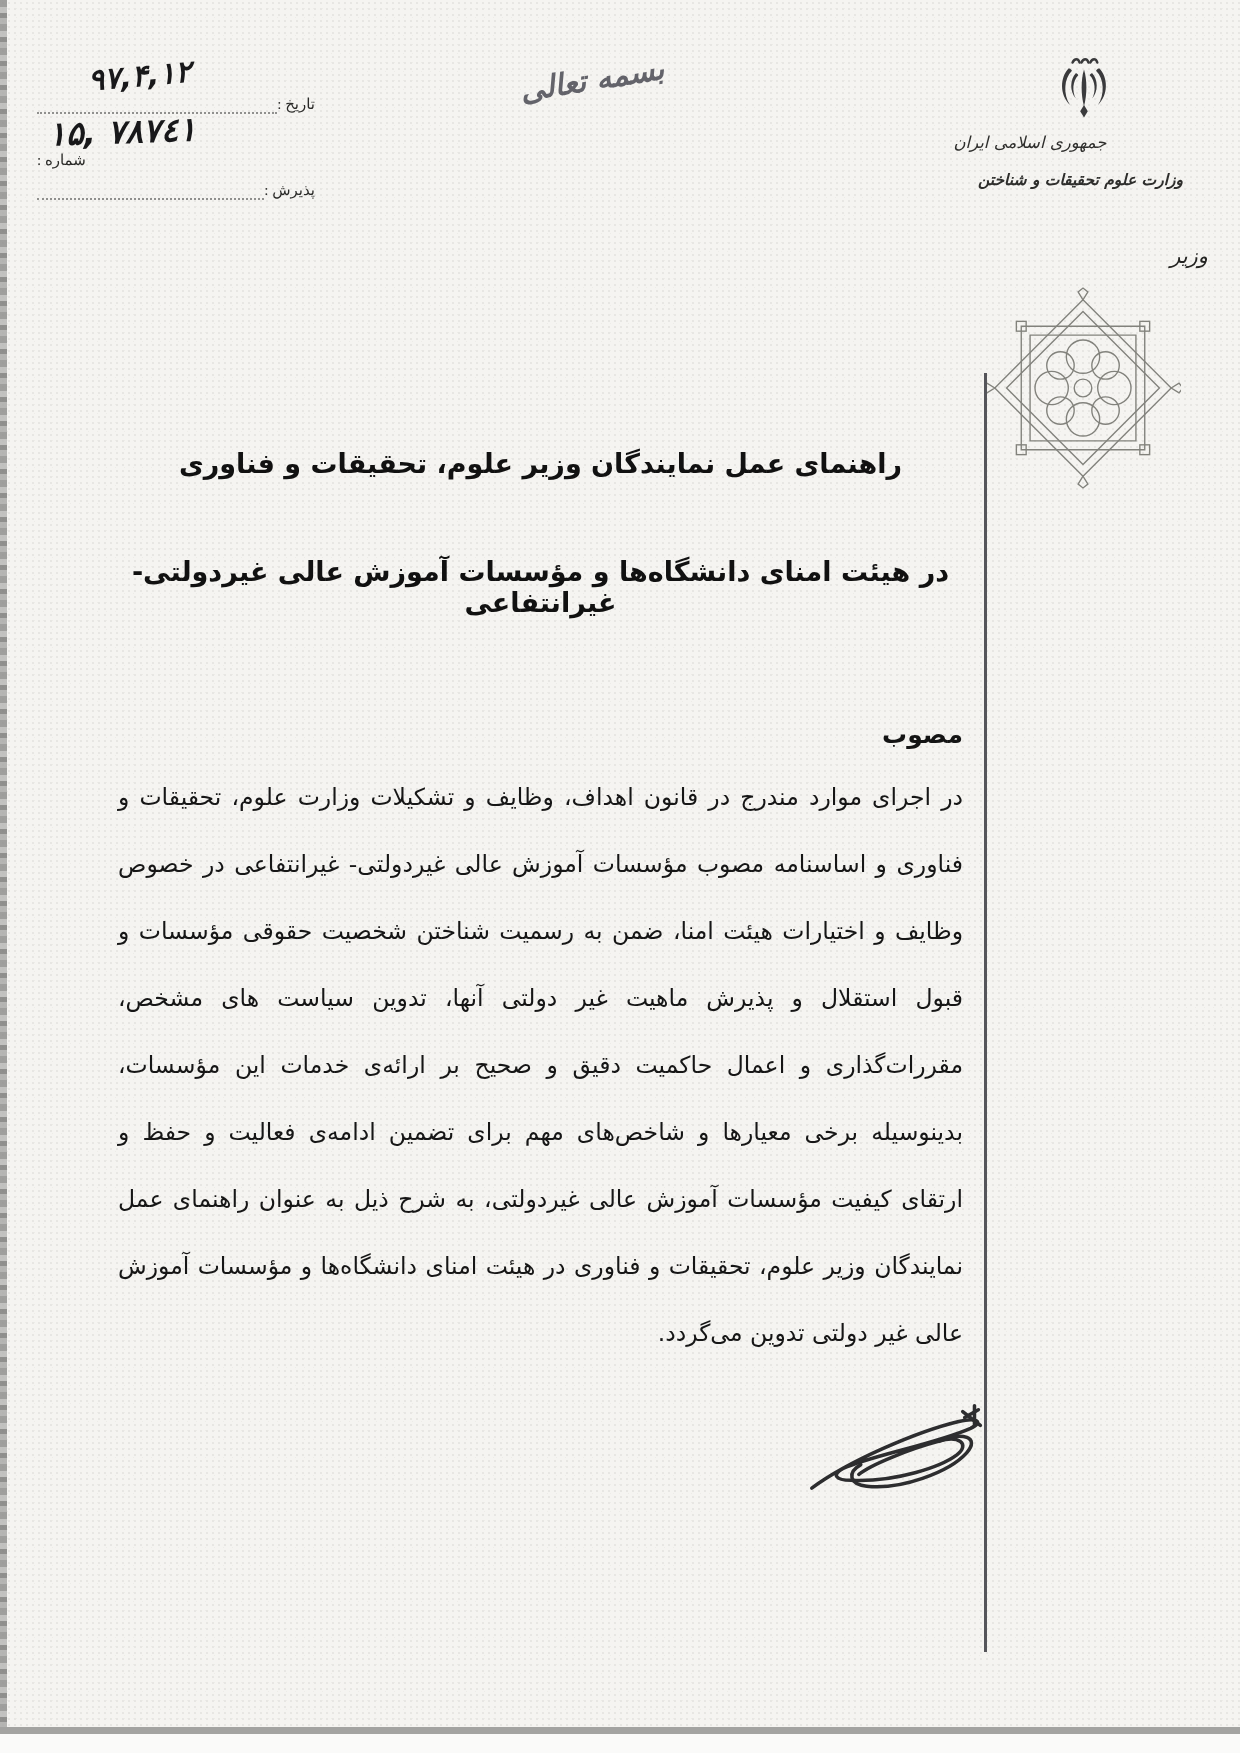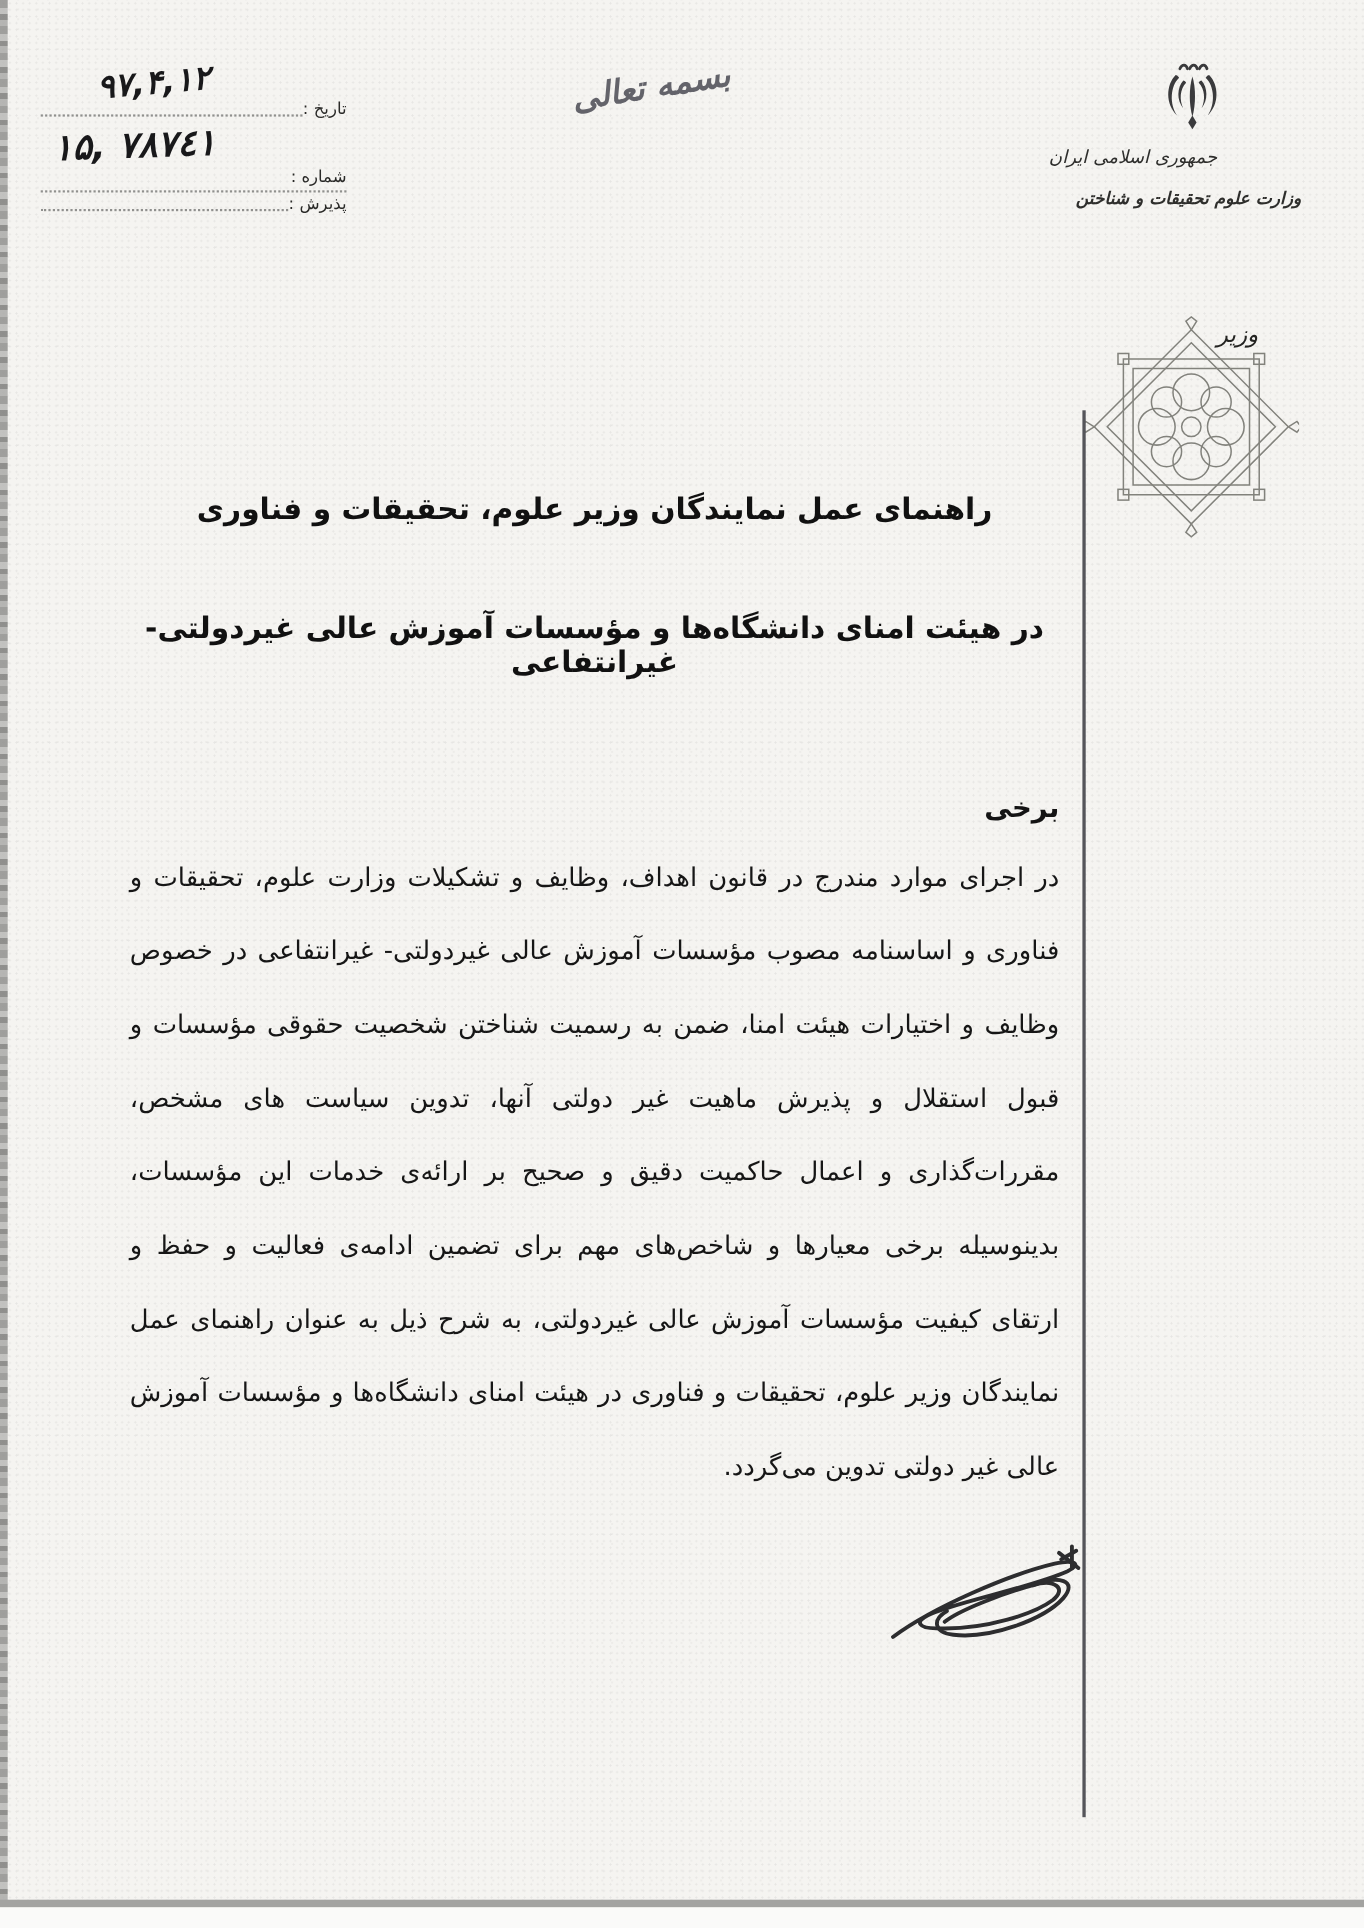--- a/index.html
+++ b/index.html
@@ -24,42 +24,42 @@
     position:absolute; left:0; top:0; height:1730px; width:7px;
     background:repeating-linear-gradient(180deg,#90908e 0 7px,#b9b9b7 7px 13px,#7e7e7c 13px 18px,#aaaaa8 18px 24px);
     opacity:.85;
   }
   .edge-bottom { position:absolute; left:0; top:1727px; width:1240px; height:7px; background:#a3a3a1; }
   .below-paper { position:absolute; left:0; top:1734px; width:1240px; height:19px; background:#fafaf9; }
 
   
   .field-row {
     position:absolute; left:37px; width:278px; height:24px;
-    display:flex; direction:rtl; gap:0;
-    font-size:15px; color:#2a2a28;
+    display:flex; direction:rtl; align-items:flex-end; gap:0;
+    font-size:15px; color:#2a2a28;font-family:Liberation Serif, serif;
   }
   .field-row .lbl { white-space:nowrap; padding-bottom:1px; }
   .field-row .dotline { flex:1; border-bottom:2px dotted #90908e; height:14px; }
   .handwriting {
     position:absolute; direction:ltr;
     font-style:italic; font-weight:bold; color:#18181a;
     letter-spacing:2px; white-space:nowrap;
   }
   .hw-date { left:88px; top:58px; font-size:30px; transform:rotate(-5deg); }
   .hw-number { left:48px; top:112px; font-size:33px; transform:rotate(-2deg); }
 
   
   .bismillah {
     left:512px; top:62px; width:160px; text-align:center;
     font-size:30px; font-style:italic; font-weight:bold; color:#63636a;
     transform:rotate(-9deg); direction:rtl; white-space:nowrap;
   }
   .lh-country { left:945px; top:133px; width:170px; text-align:center; font-size:16.5px; font-style:italic; color:#2e2e2c; direction:rtl; white-space:nowrap; }
   .lh-ministry { left:968px; top:171px; width:225px; text-align:center; font-size:15.5px; font-style:italic; font-weight:bold; color:#2e2e2c; direction:rtl; white-space:nowrap; }
-  .lh-office { left:1080px; top:244px; width:90px; text-align:center; font-size:21px; font-style:italic; color:#242422; letter-spacing:5px; direction:rtl;margin-top:48px; }
+  .lh-office { left:1144px; top:244px; width:90px; text-align:center; font-size:21px; font-style:italic; color:#242422; letter-spacing:5px; direction:rtl; }
 
   .v-rule { left:984px; top:373px; width:3px; height:1279px; background:#55555a; }
 
   
   .title-line { left:118px; width:845px; text-align:center; direction:rtl; font-weight:bold; font-size:27px; color:#111; }
   .title-1 { top:448px; }
   .title-2 { top:556px; }
 
   .sec-heading { left:118px; width:845px; top:720px; direction:rtl; text-align:right; font-weight:bold; font-size:25px; color:#141414; }
 
@@ -145,21 +145,21 @@
       <rect x="32" y="158" width="10" height="10"></rect>
       <rect x="158" y="158" width="10" height="10"></rect>
     </g>
   </svg>
 
   <div class="abs v-rule"></div>
 
   <div class="abs title-line title-2">در هیئت امنای دانشگاه‌ها و مؤسسات آموزش عالی غیردولتی- غیرانتفاعی</div>
   <div class="abs title-line title-1">راهنمای عمل نمایندگان وزیر علوم، تحقیقات و فناوری</div>
 
-  <div class="abs sec-heading">برخی</div>
+  <div class="abs sec-heading">مصوب</div>
   <p class="abs body-par intro-par">در اجرای موارد مندرج در قانون اهداف، وظایف و تشکیلات وزارت علوم، تحقیقات و فناوری و اساسنامه مصوب مؤسسات آموزش عالی غیردولتی- غیرانتفاعی در خصوص وظایف و اختیارات هیئت امنا، ضمن به رسمیت شناختن شخصیت حقوقی مؤسسات و قبول استقلال و پذیرش ماهیت غیر دولتی آنها، تدوین سیاست های مشخص، مقررات‌گذاری و اعمال حاکمیت دقیق و صحیح بر ارائه‌ی خدمات این مؤسسات، بدینوسیله برخی معیارها و شاخص‌های مهم برای تضمین ادامه‌ی فعالیت و حفظ و ارتقای کیفیت مؤسسات آموزش عالی غیردولتی، به شرح ذیل به عنوان راهنمای عمل نمایندگان وزیر علوم، تحقیقات و فناوری در هیئت امنای دانشگاه‌ها و مؤسسات آموزش عالی غیر دولتی تدوین می‌گردد.</p>
 
 
   <svg class="abs signature" width="196" height="100" viewBox="0 0 200 102">
     <g fill="none" stroke="#2d2d2f" stroke-width="3.6" stroke-linecap="round">
       <path d="M10 94 C48 66 118 36 160 26 C178 22 186 26 172 33 C136 49 66 62 42 74 C30 80 34 86 50 86 C96 88 142 72 158 60 C172 49 160 40 140 46 C110 54 70 70 58 80"></path>
       <path d="M140 46 C164 36 182 42 168 58 C150 78 100 96 66 92 C48 90 46 78 60 70"></path>
       <path d="M166 22 l14 -8"></path>
       <path d="M164 16 l18 14"></path>
       <path d="M176 10 l0 20"></path>

